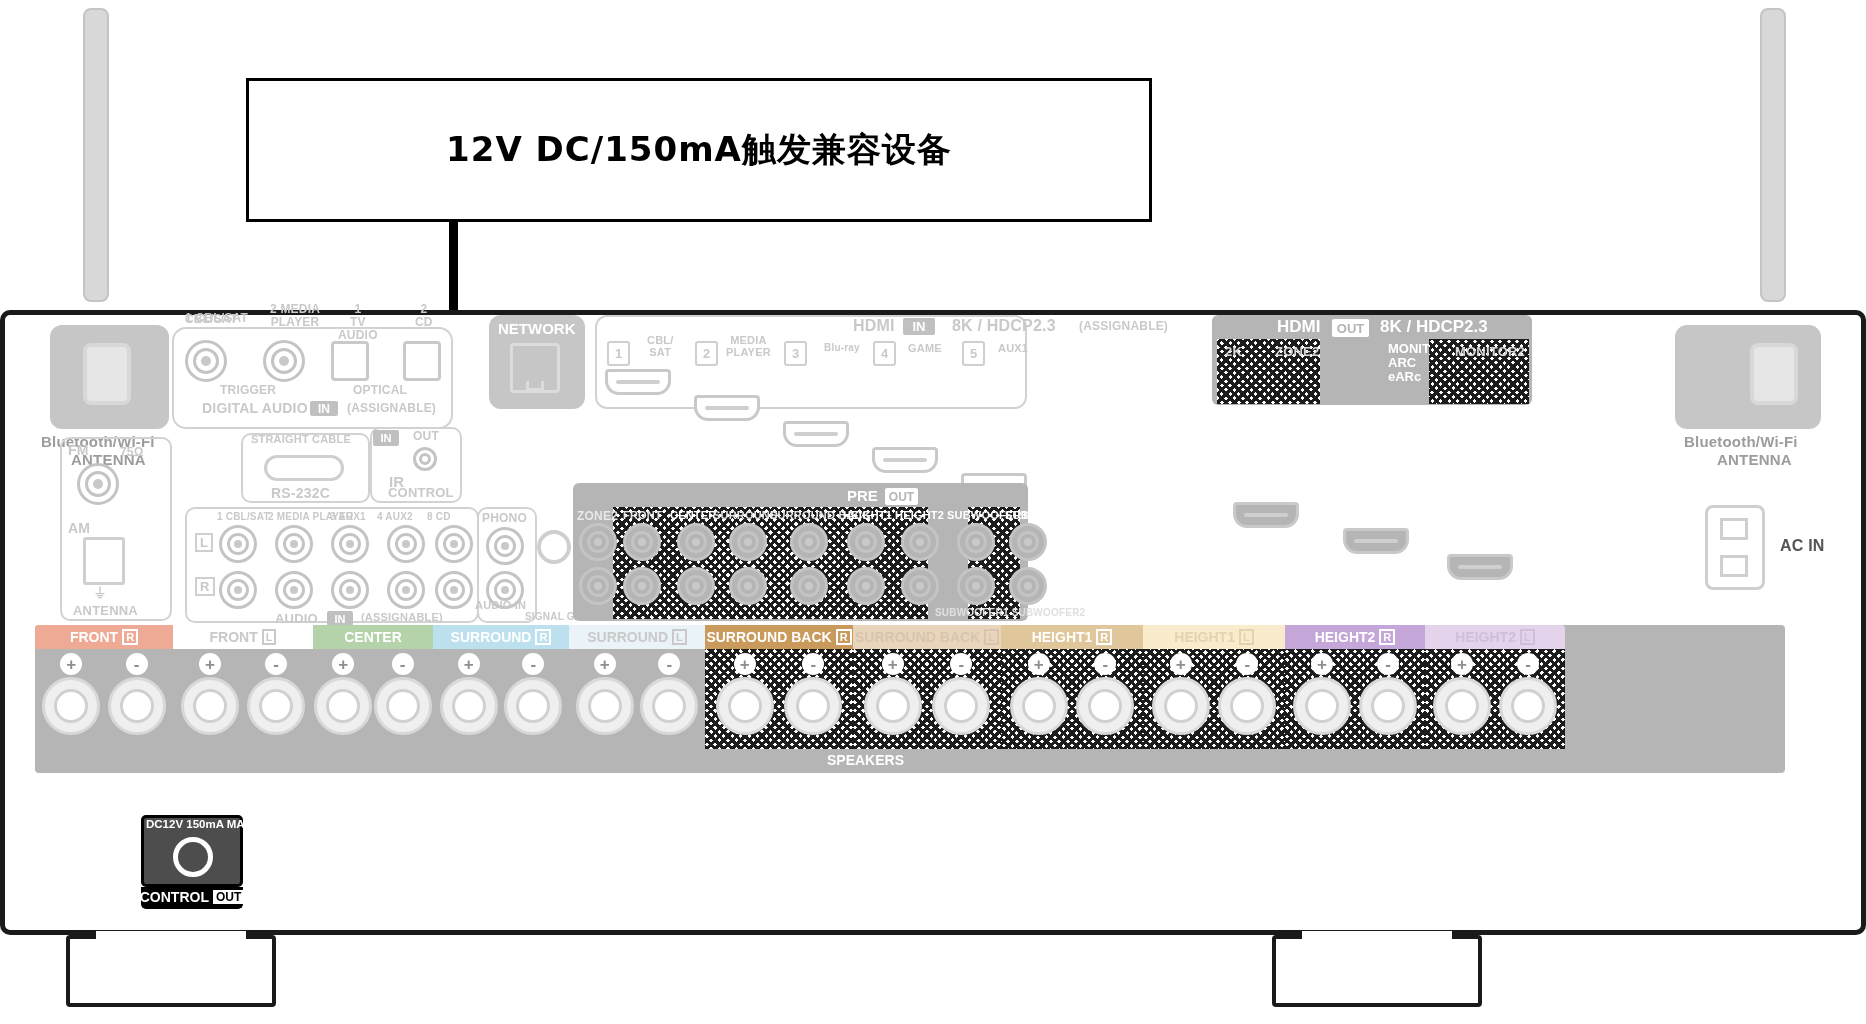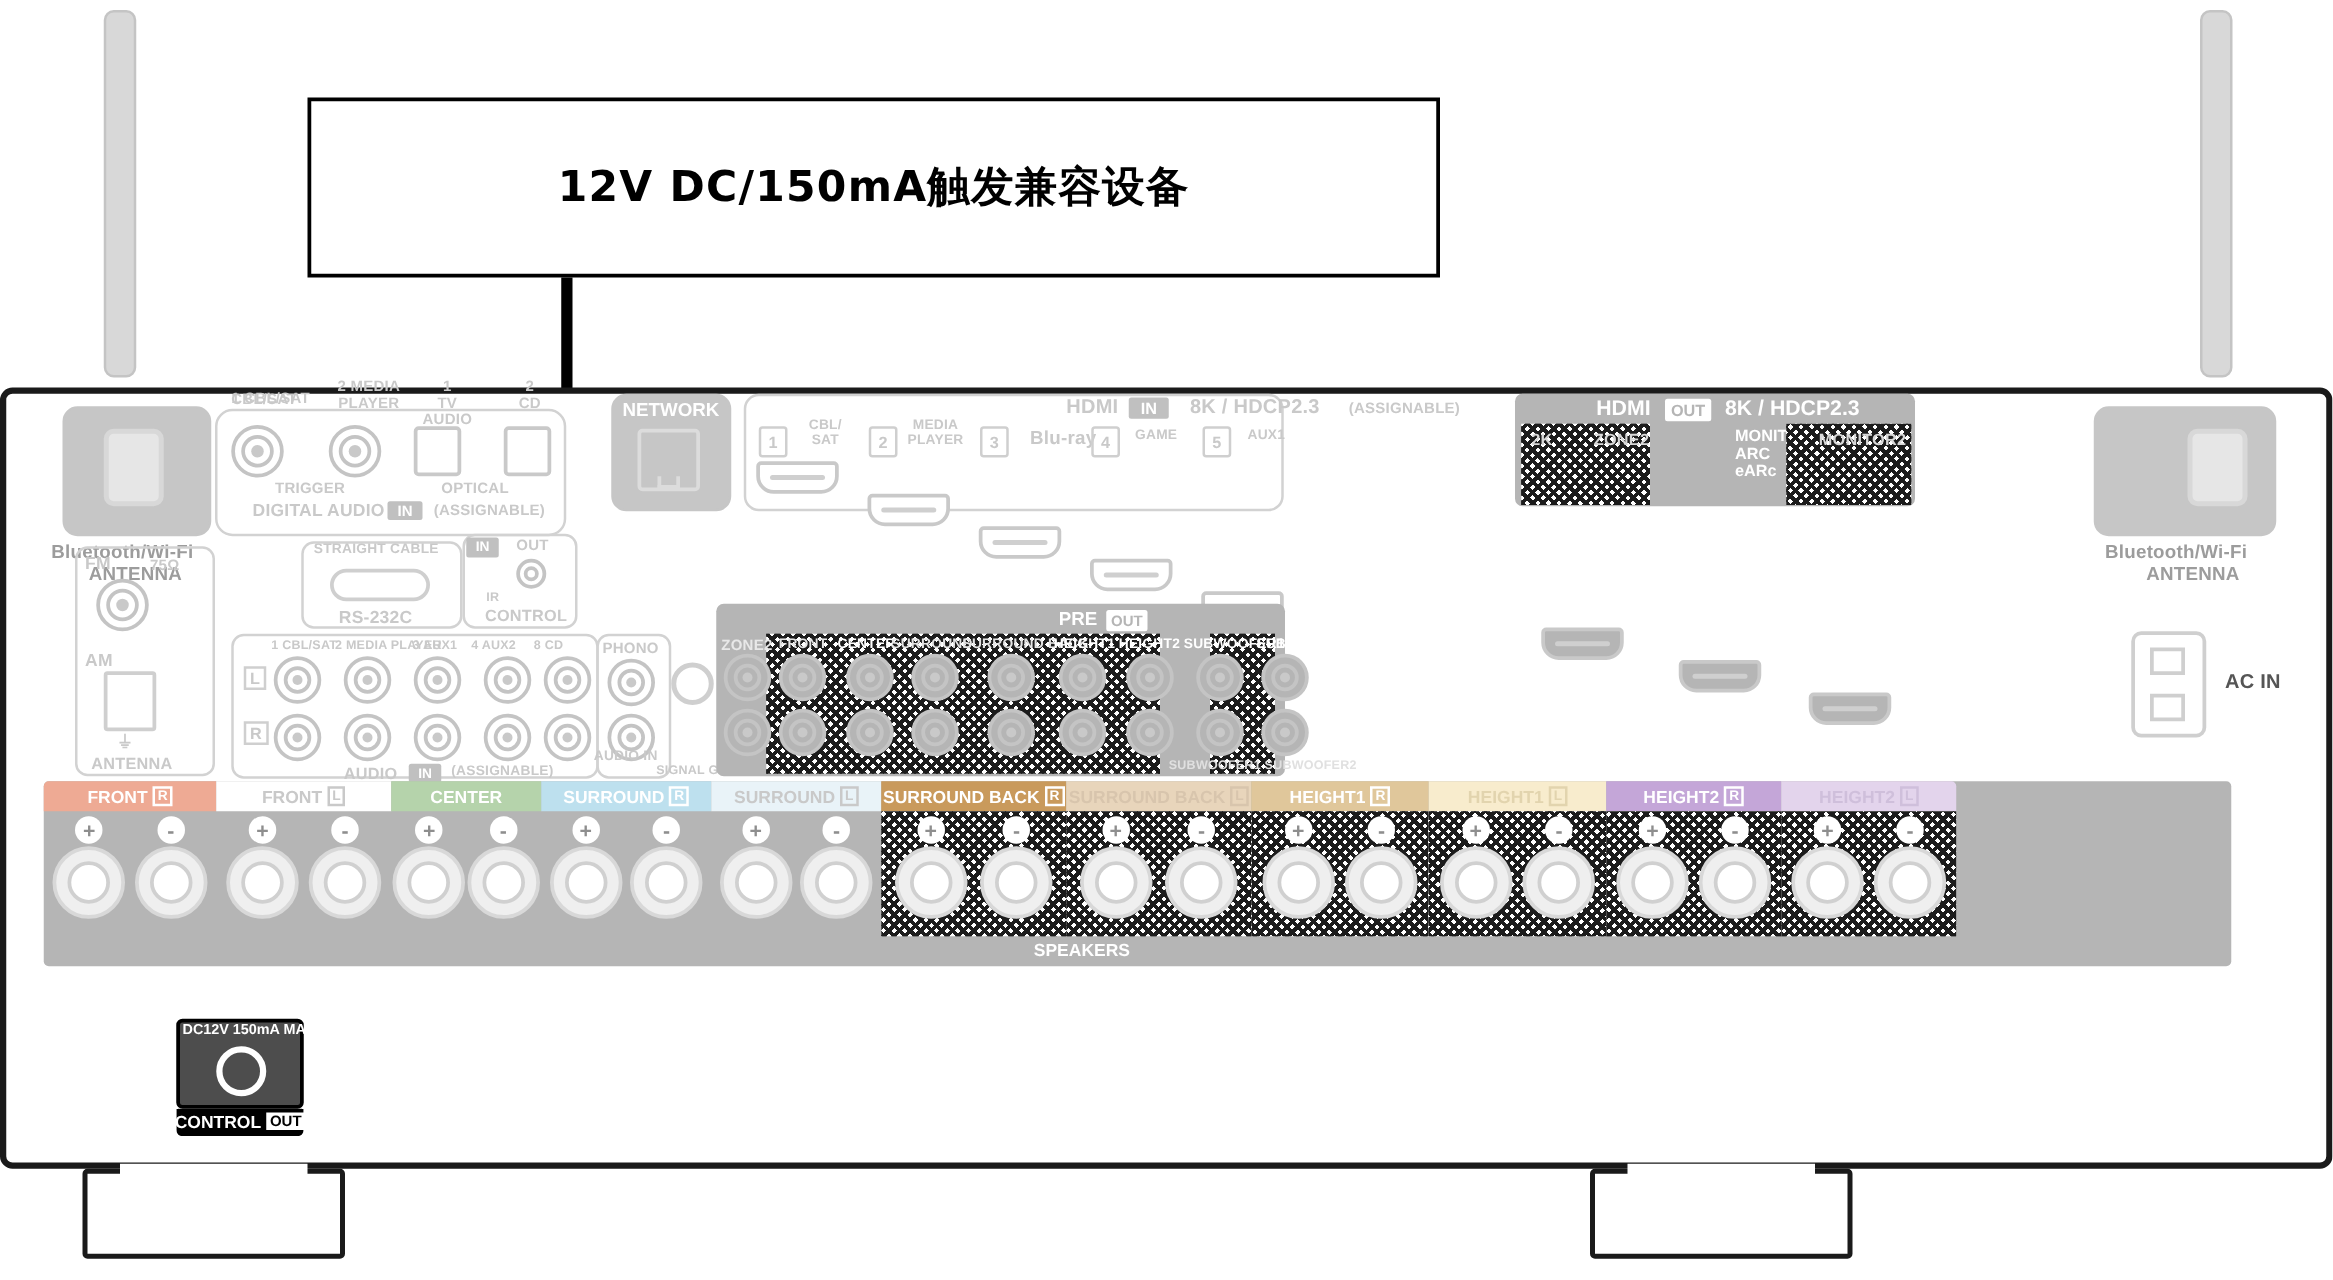--- a/index.html
+++ b/index.html
@@ -133,21 +133,21 @@
 
   <div class="abs box-label" style="left:602px;top:26px;width:19px;height:21px;font-size:13px;">1</div>
   <div class="abs lbl" style="left:642px;top:19px;font-size:11px;line-height:12px;text-align:center;">CBL/<br>SAT</div>
   <div class="abs hdmi" style="left:600px;top:54px;width:66px;height:26px;"></div>
 
   <div class="abs box-label" style="left:690px;top:26px;width:19px;height:21px;font-size:13px;">2</div>
   <div class="abs lbl" style="left:721px;top:19px;font-size:11px;line-height:12px;text-align:center;">MEDIA<br>PLAYER</div>
   <div class="abs hdmi" style="left:689px;top:54px;width:66px;height:26px;"></div>
 
   <div class="abs box-label" style="left:779px;top:26px;width:19px;height:21px;font-size:13px;">3</div>
-  <div class="abs lbl" style="left:819px;top:27px;font-size:15px;">Blu-ray</div>
+  <div class="abs lbl" style="left:819px;top:27px;font-size:10px;">Blu-ray</div>
   <div class="abs hdmi" style="left:778px;top:54px;width:66px;height:26px;"></div>
 
   <div class="abs box-label" style="left:868px;top:26px;width:19px;height:21px;font-size:13px;">4</div>
   <div class="abs lbl" style="left:903px;top:27px;font-size:11px;">GAME</div>
   <div class="abs hdmi" style="left:867px;top:54px;width:66px;height:26px;"></div>
 
   <div class="abs box-label" style="left:957px;top:26px;width:19px;height:21px;font-size:13px;">5</div>
   <div class="abs lbl" style="left:993px;top:27px;font-size:11px;">AUX1</div>
   <div class="abs hdmi" style="left:956px;top:54px;width:66px;height:26px;"></div>
 
@@ -185,21 +185,21 @@
   <div class="abs lbl" style="left:246px;top:118px;font-size:11px;">STRAIGHT CABLE</div>
   <div class="abs" style="left:259px;top:140px;width:80px;height:26px;border:3px solid #cfcfcf;border-radius:13px;background:#fff;box-sizing:border-box;"></div>
   <div class="abs lbl" style="left:266px;top:170px;font-size:14px;">RS-232C</div>
 
   <div class="abs rounded" style="left:365px;top:112px;width:88px;height:72px;border-radius:10px;"></div>
   <div class="abs tag-dark" style="left:368px;top:115px;width:26px;height:16px;font-size:11px;">IN</div>
   <div class="abs lbl" style="left:408px;top:114px;font-size:12px;">OUT</div>
   <div class="abs rca" style="left:408px;top:132px;width:24px;height:24px;">
     <i style="width:12px;height:12px;"></i>
     </div>
-  <div class="abs lbl" style="left:384px;top:158px;font-size:10px;">IR</div>
+  <div class="abs lbl" style="left:384px;top:158px;font-size:15px;">IR</div>
   <div class="abs lbl" style="left:383px;top:170px;font-size:13px;">CONTROL</div>
 
   <div class="abs rounded" style="left:180px;top:192px;width:290px;height:112px;border-radius:10px;"></div>
   <div class="abs lbl" style="left:190px;top:218px;font-size:13px;border:2px solid #cfcfcf;padding:0 3px;">L</div>
   <div class="abs lbl" style="left:190px;top:262px;font-size:13px;border:2px solid #cfcfcf;padding:0 3px;">R</div>
 
   <div class="abs lbl" style="left:212px;top:196px;font-size:10px;">1 CBL/SAT</div>
   <div class="abs lbl" style="left:263px;top:196px;font-size:10px;">2 MEDIA PLAYER</div>
   <div class="abs lbl" style="left:325px;top:196px;font-size:10px;">3 AUX1</div>
   <div class="abs lbl" style="left:372px;top:196px;font-size:10px;">4 AUX2</div>

